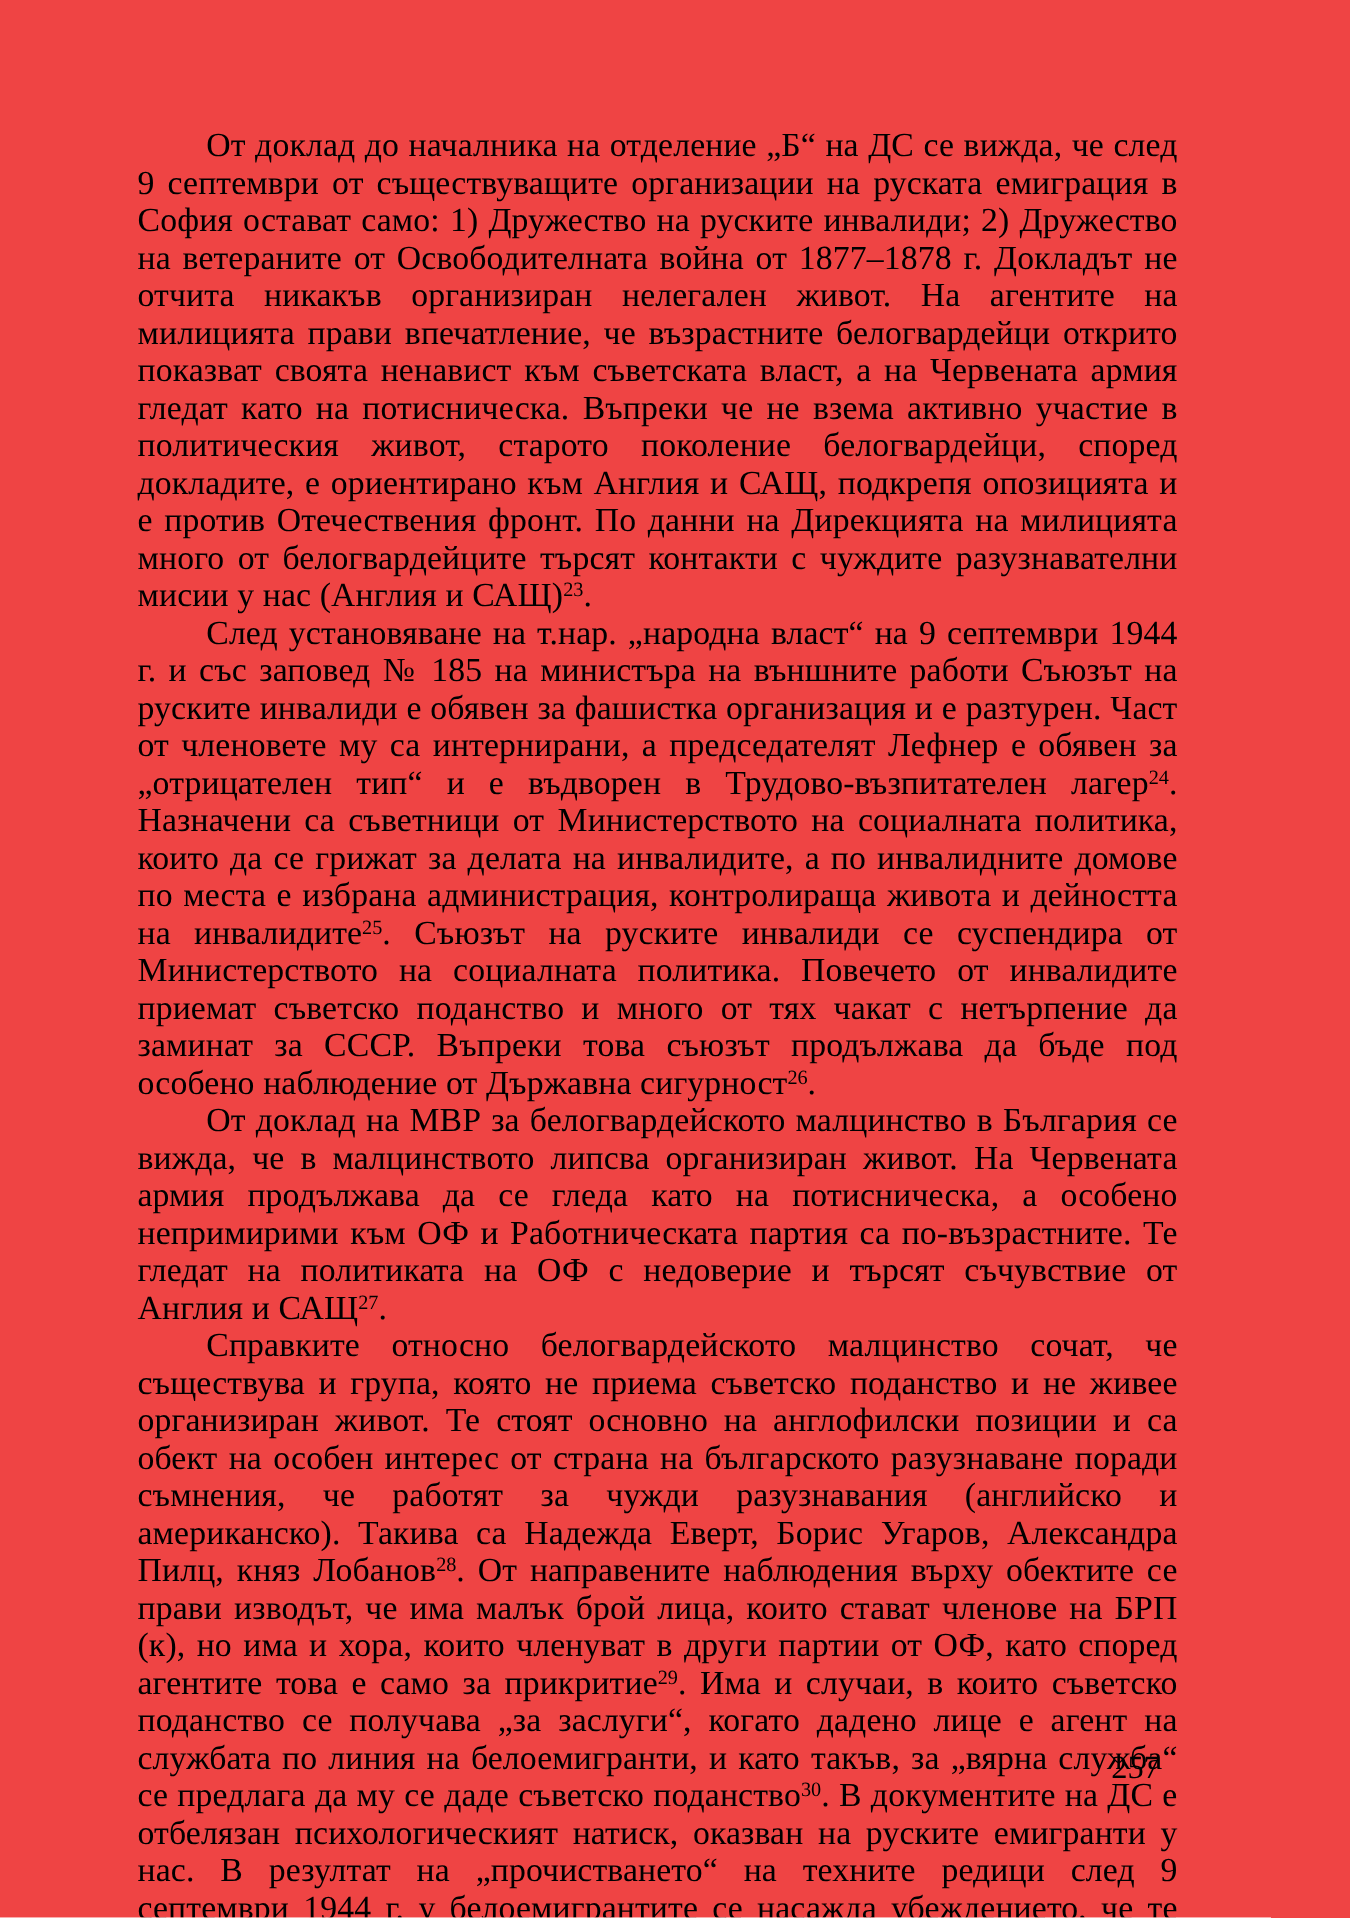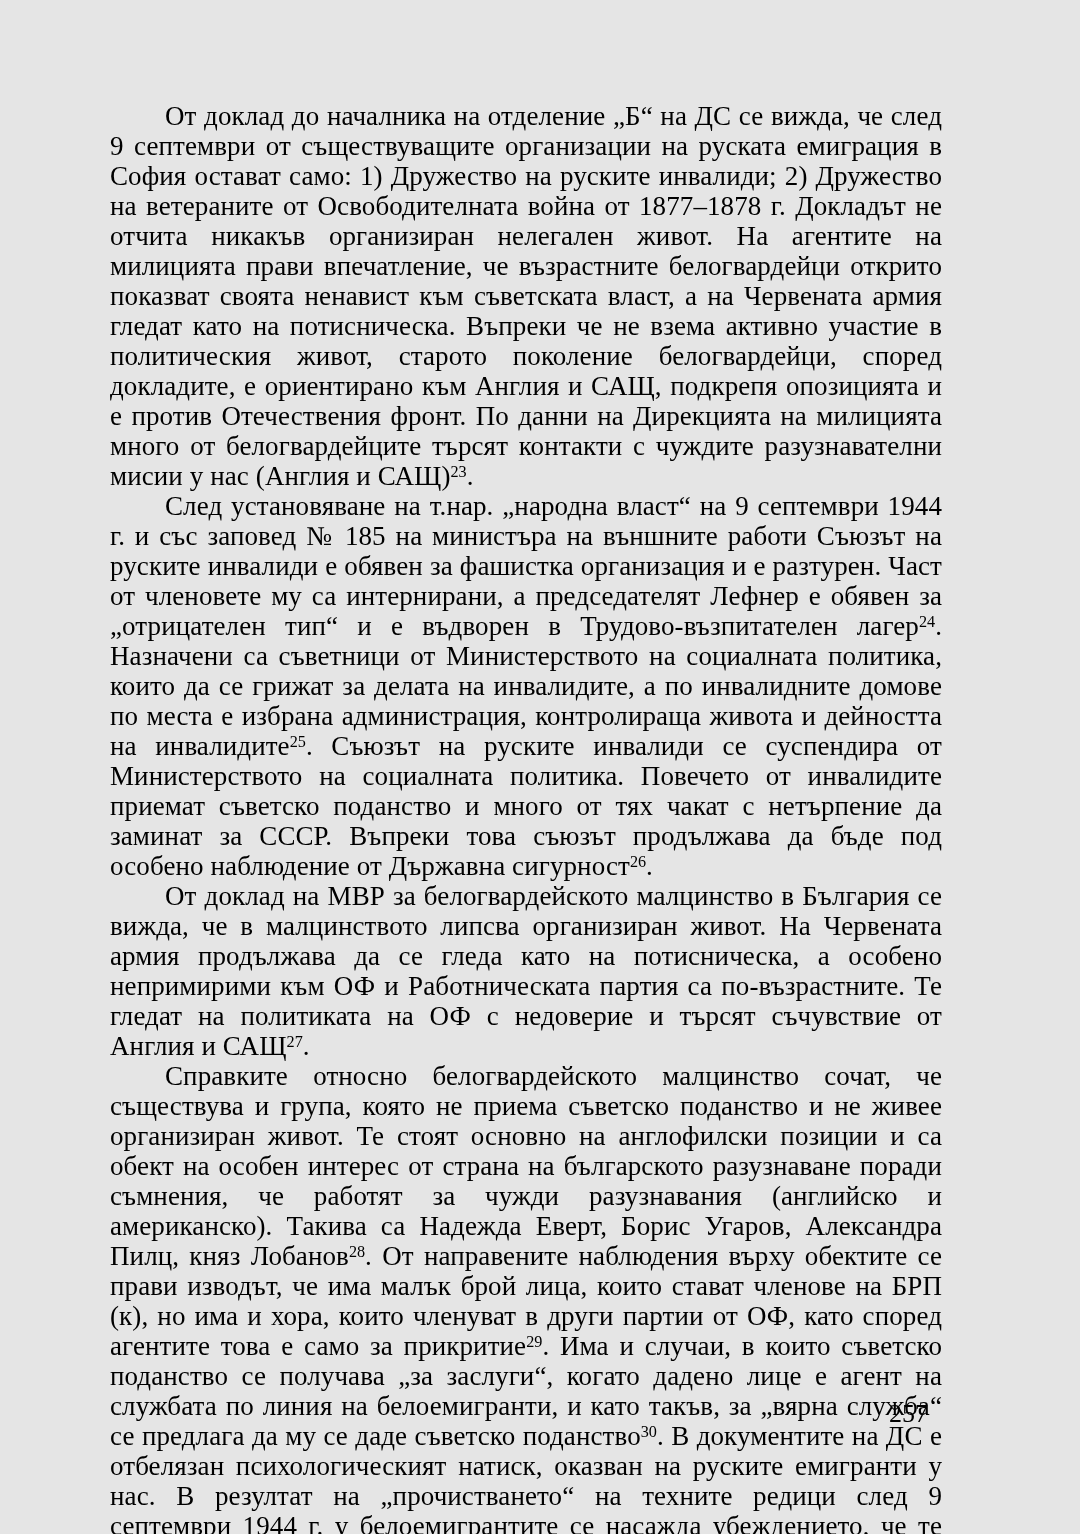--- a/index.html
+++ b/index.html
@@ -5,21 +5,21 @@
 <style>
   html, body {
     margin: 0;
     padding: 0;
     background: #ffffff;
   }
   .page {
     position: relative;
     width: 1080px;
     height: 1534px;
-    background: #e5e5e5;
+    background: #ef4444;
     color: #000000;
     font-family: "Liberation Serif", "DejaVu Serif", serif;
     overflow: hidden;
   }
   .text-block {
     position: absolute;
     left: 110px;
     top: 101px;
     width: 832px;
     font-size: 27px;

